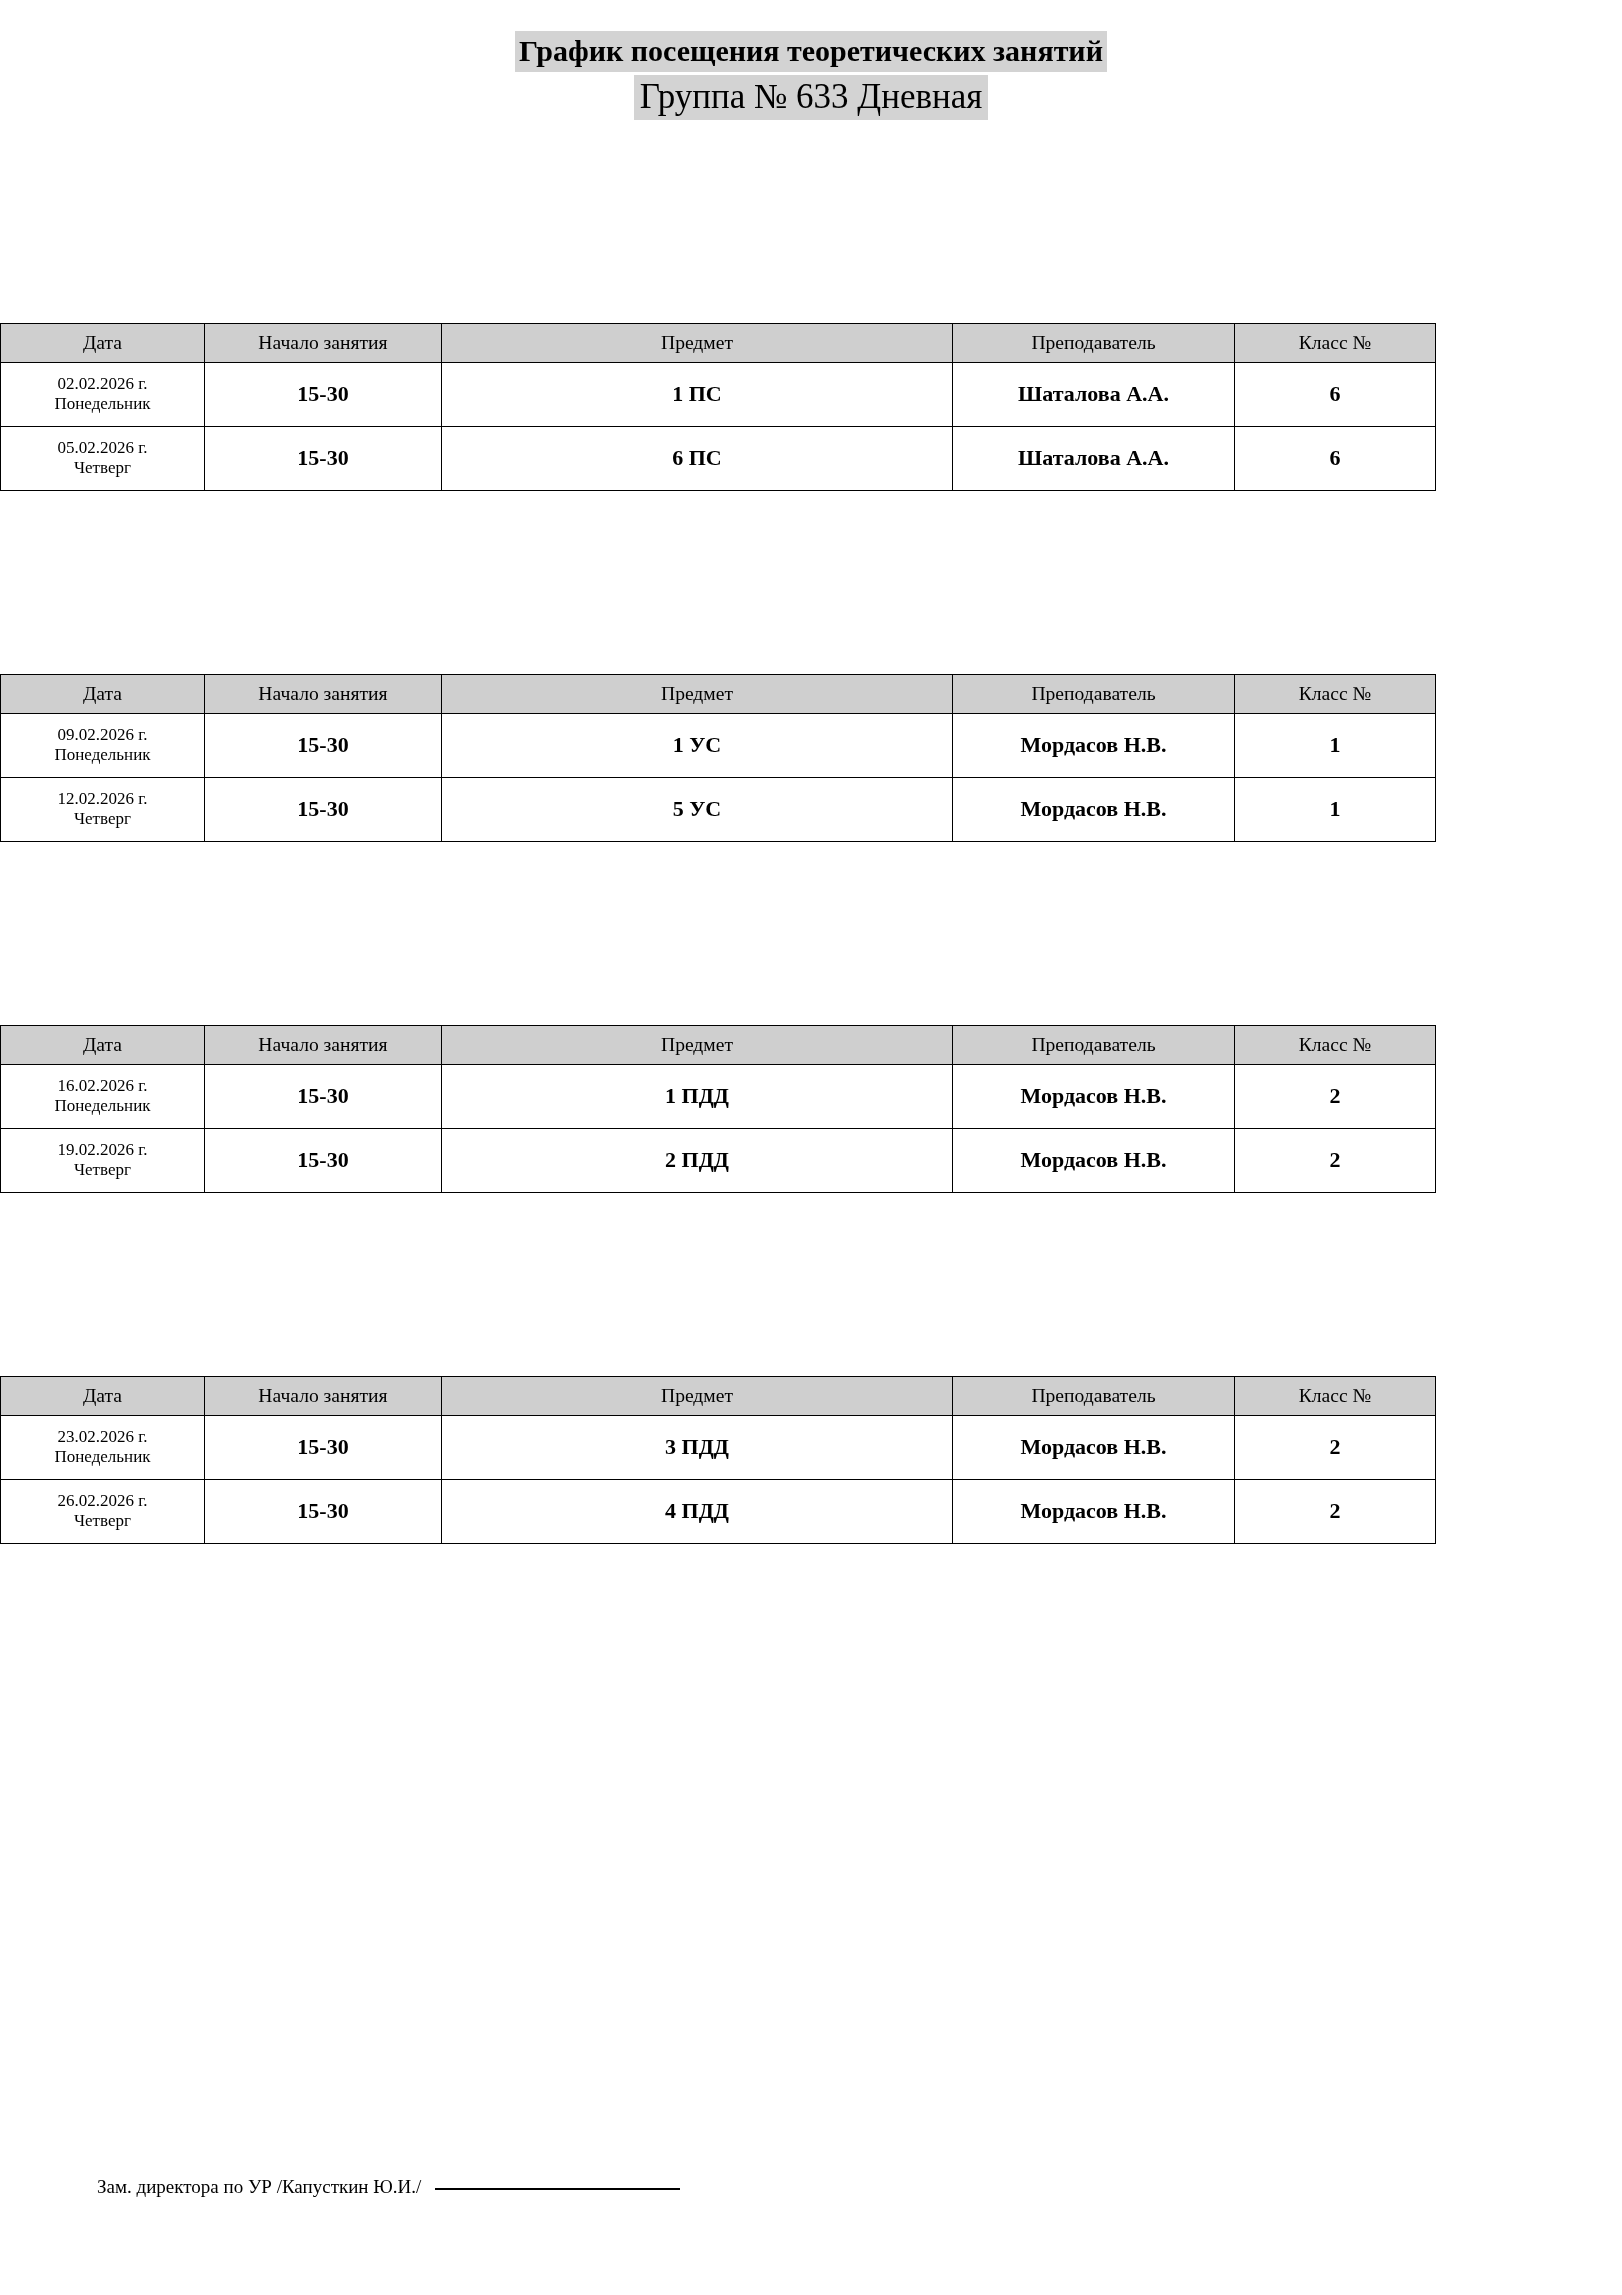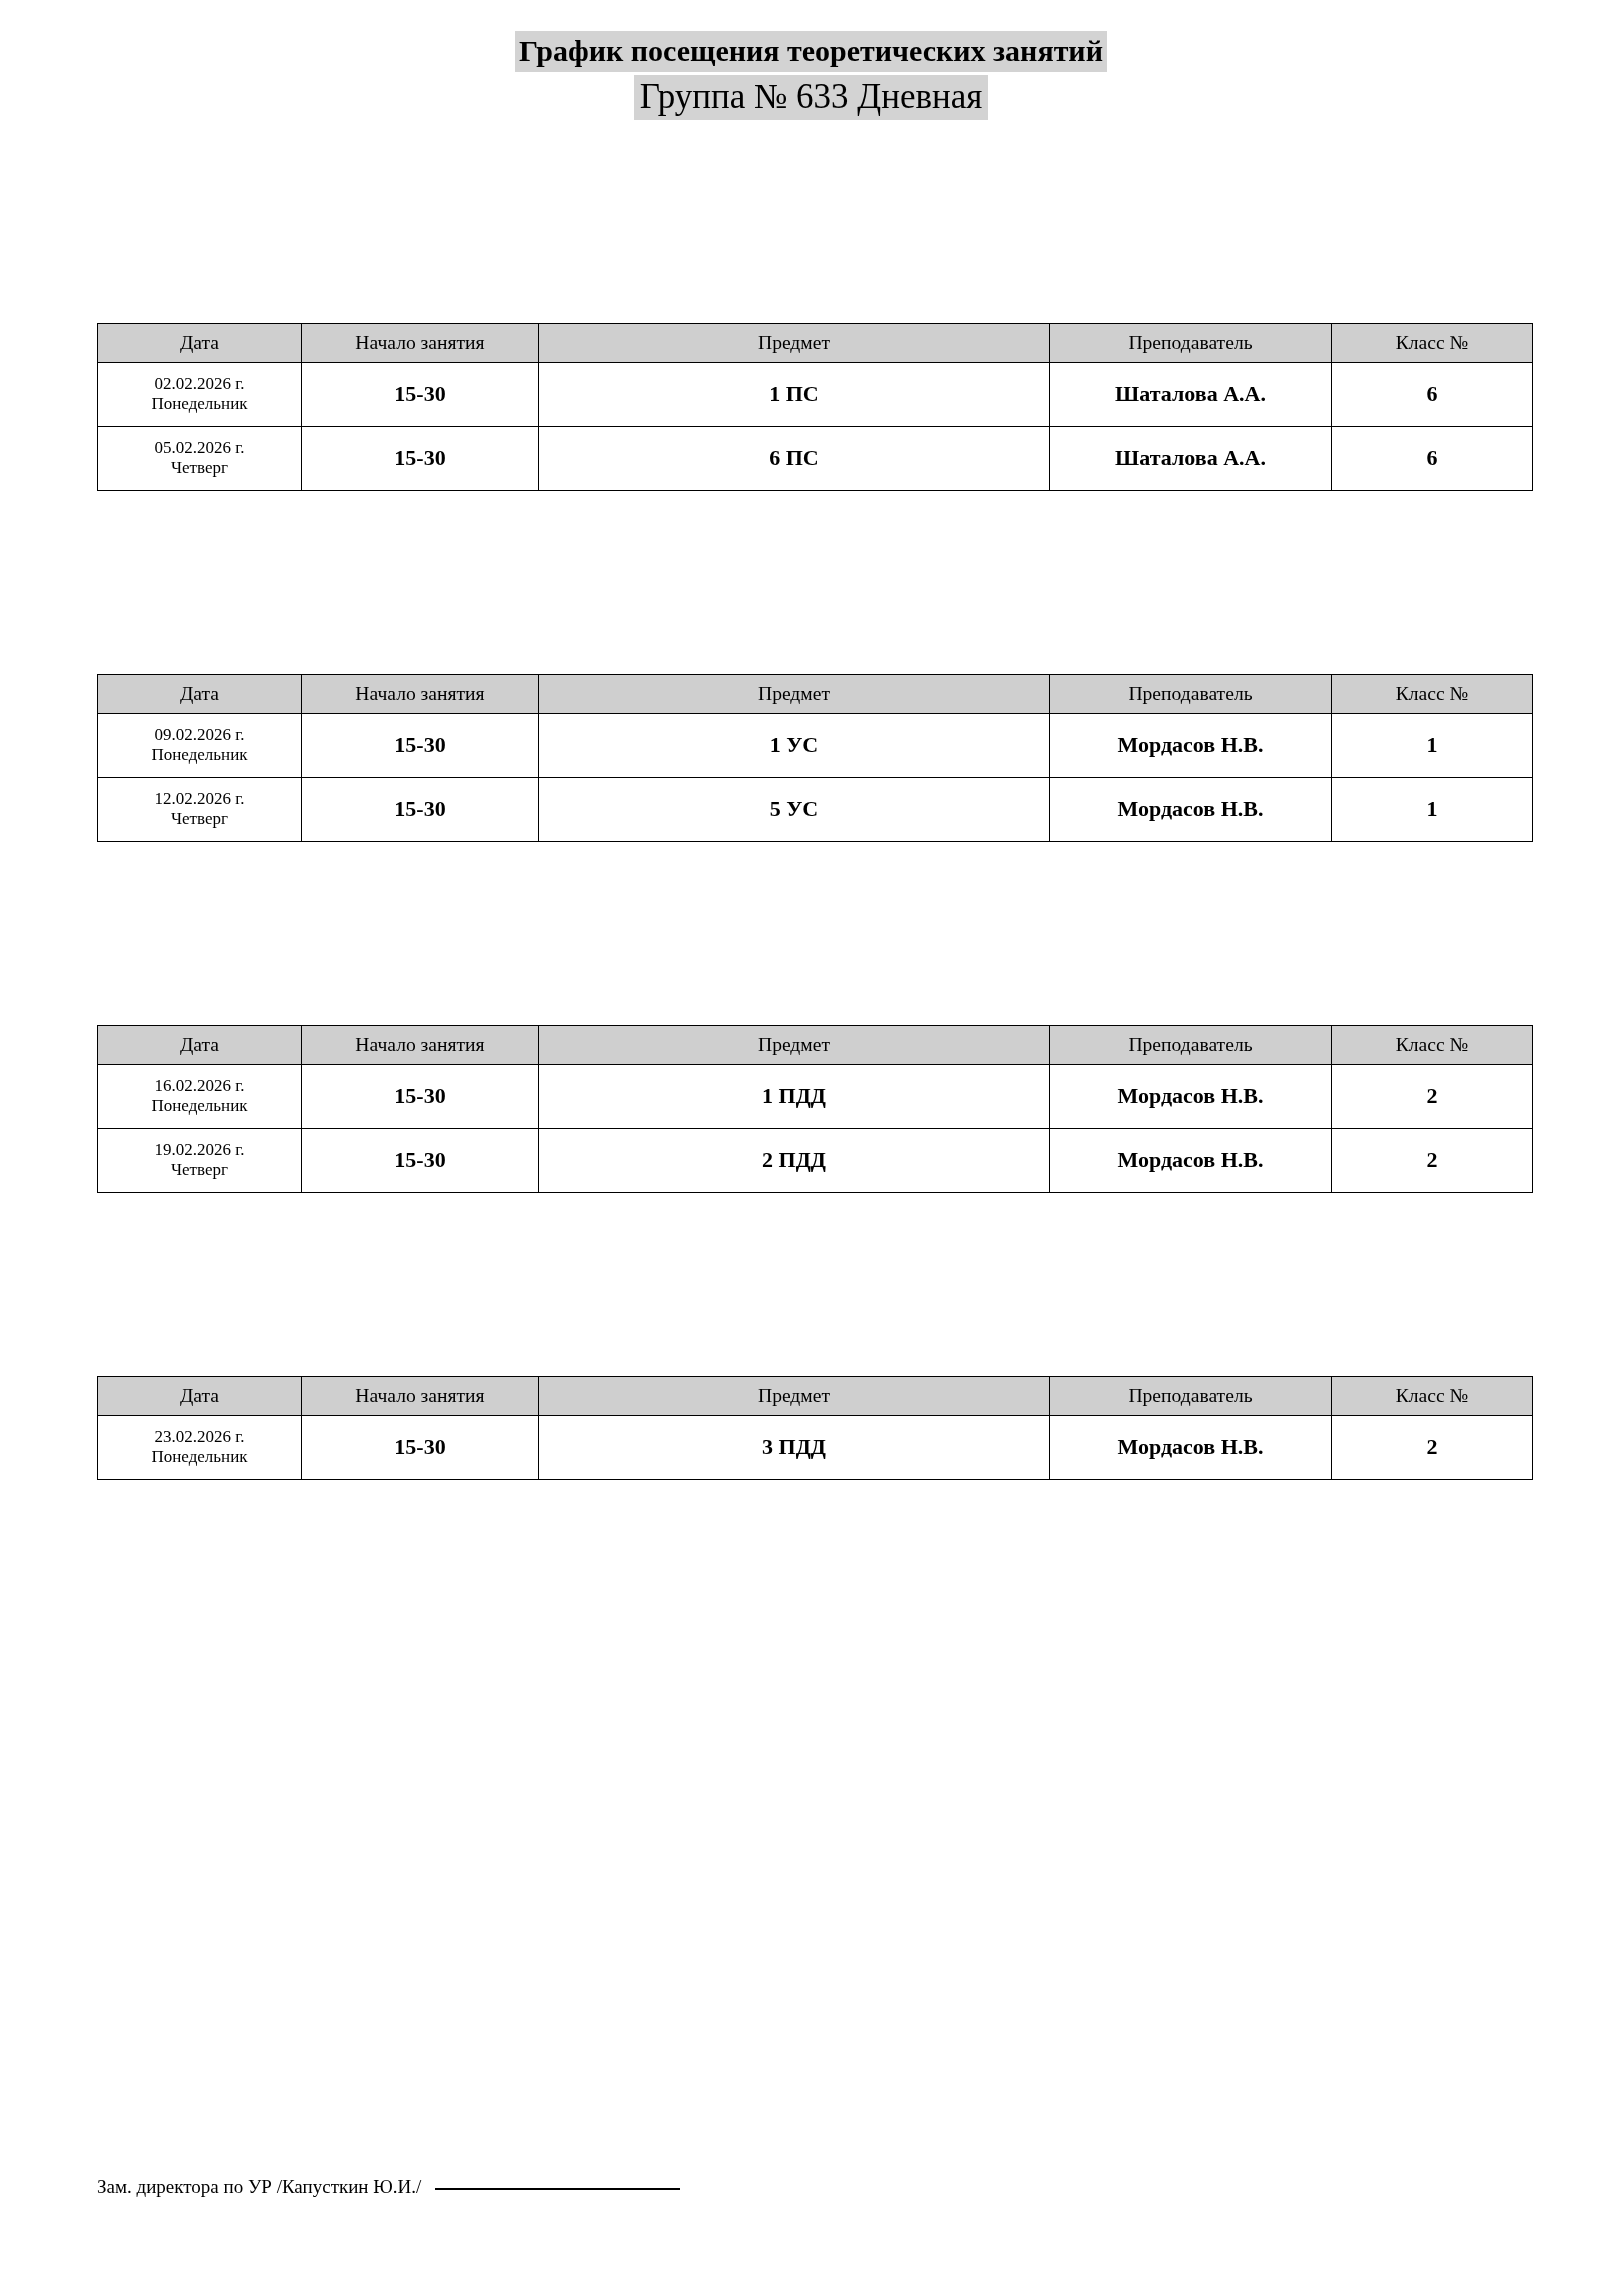--- a/index.html
+++ b/index.html
@@ -41,21 +41,20 @@
     display: inline-block;
     background: #d3d3d3;
     font-size: 35px;
     line-height: 1.22;
     padding: 1.3px 5.2px;
     white-space: nowrap;
   }
 
   .tables-area {
     margin-top: 203px;
-    padding-left: 97px;
     padding-right: 97px;
   }
 
   table.sched {
     border-collapse: collapse;
     width: 1429px;
     table-layout: fixed;
     margin-bottom: 0;
   }
   table.sched td, table.sched th {
@@ -238,20 +237,30 @@
       <tr class="row-body">
         <td class="datecell">
           <span class="d1">23.02.2026 г.</span>
           <span class="d2">Понедельник</span>
         </td>
         <td>15-30</td>
         <td>3 ПДД</td>
         <td>Мордасов Н.В.</td>
         <td>2</td>
       </tr>
+      <tr class="row-body">
+        <td class="datecell">
+          <span class="d1">26.02.2026 г.</span>
+          <span class="d2">Четверг</span>
+        </td>
+        <td>15-30</td>
+        <td>4 ПДД</td>
+        <td>Мордасов Н.В.</td>
+        <td>2</td>
+      </tr>
     </tbody>
       </table>
 
   </div>
 
   <div class="footer">
     <span>Зам. директора по УР  /Капусткин Ю.И./</span>
     <span class="sig-line"></span>
   </div>
 

